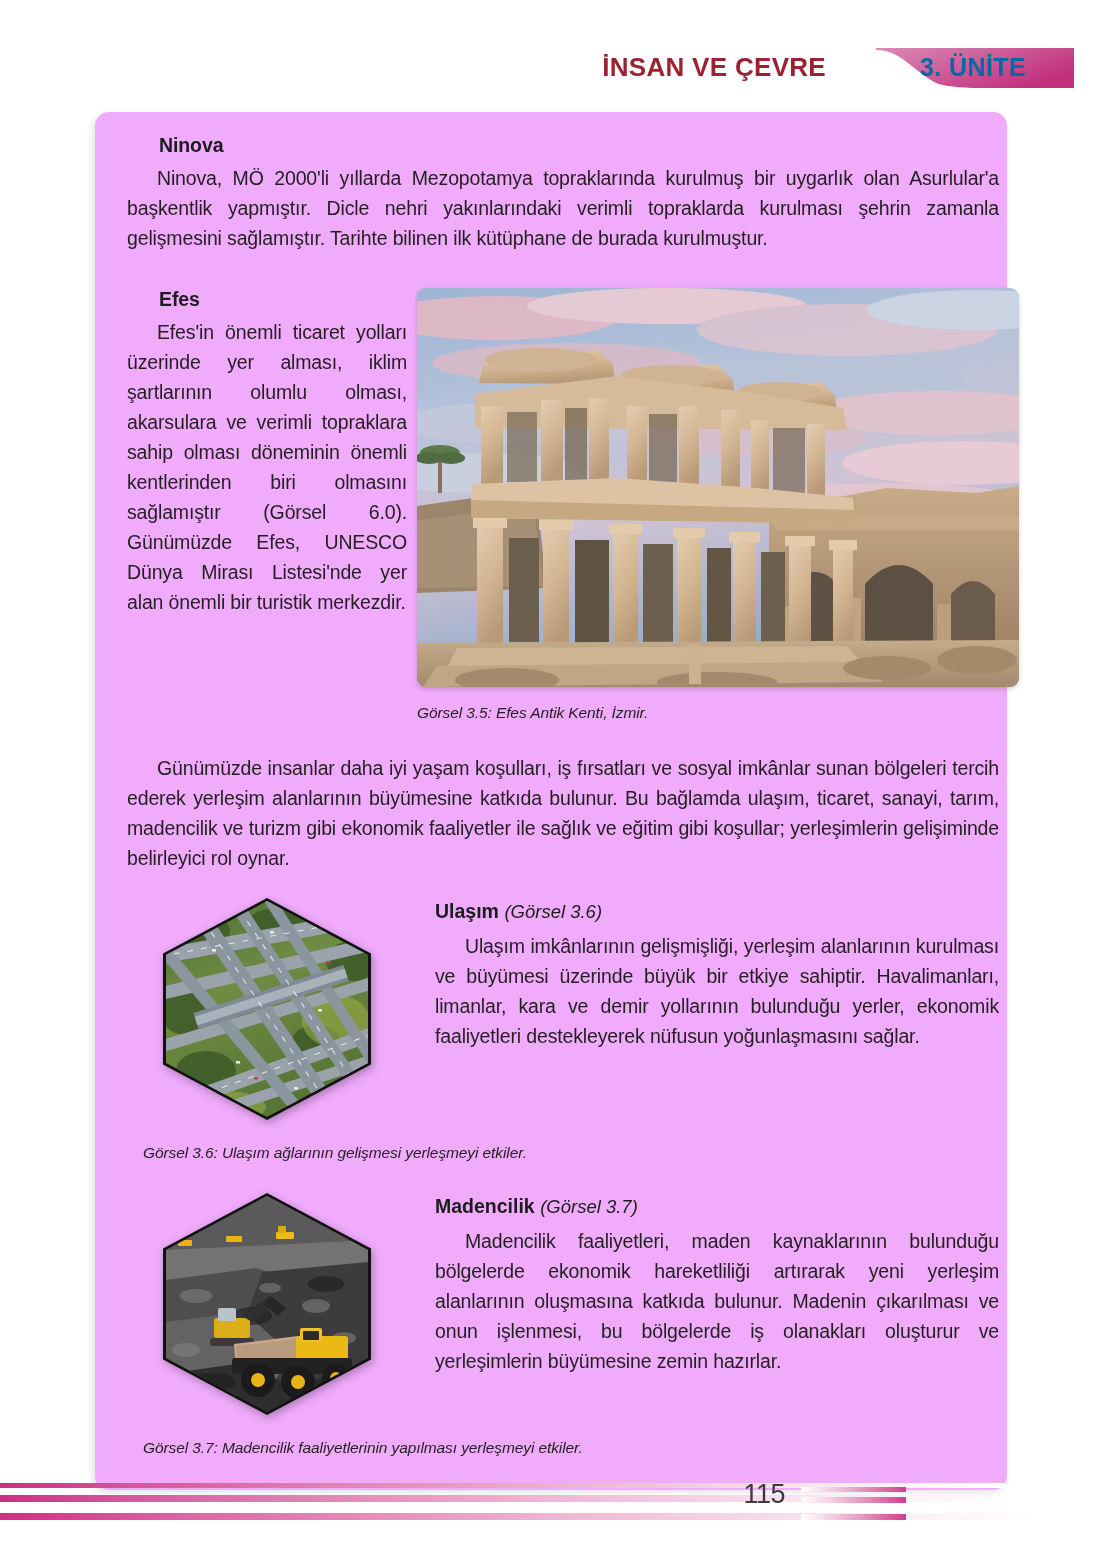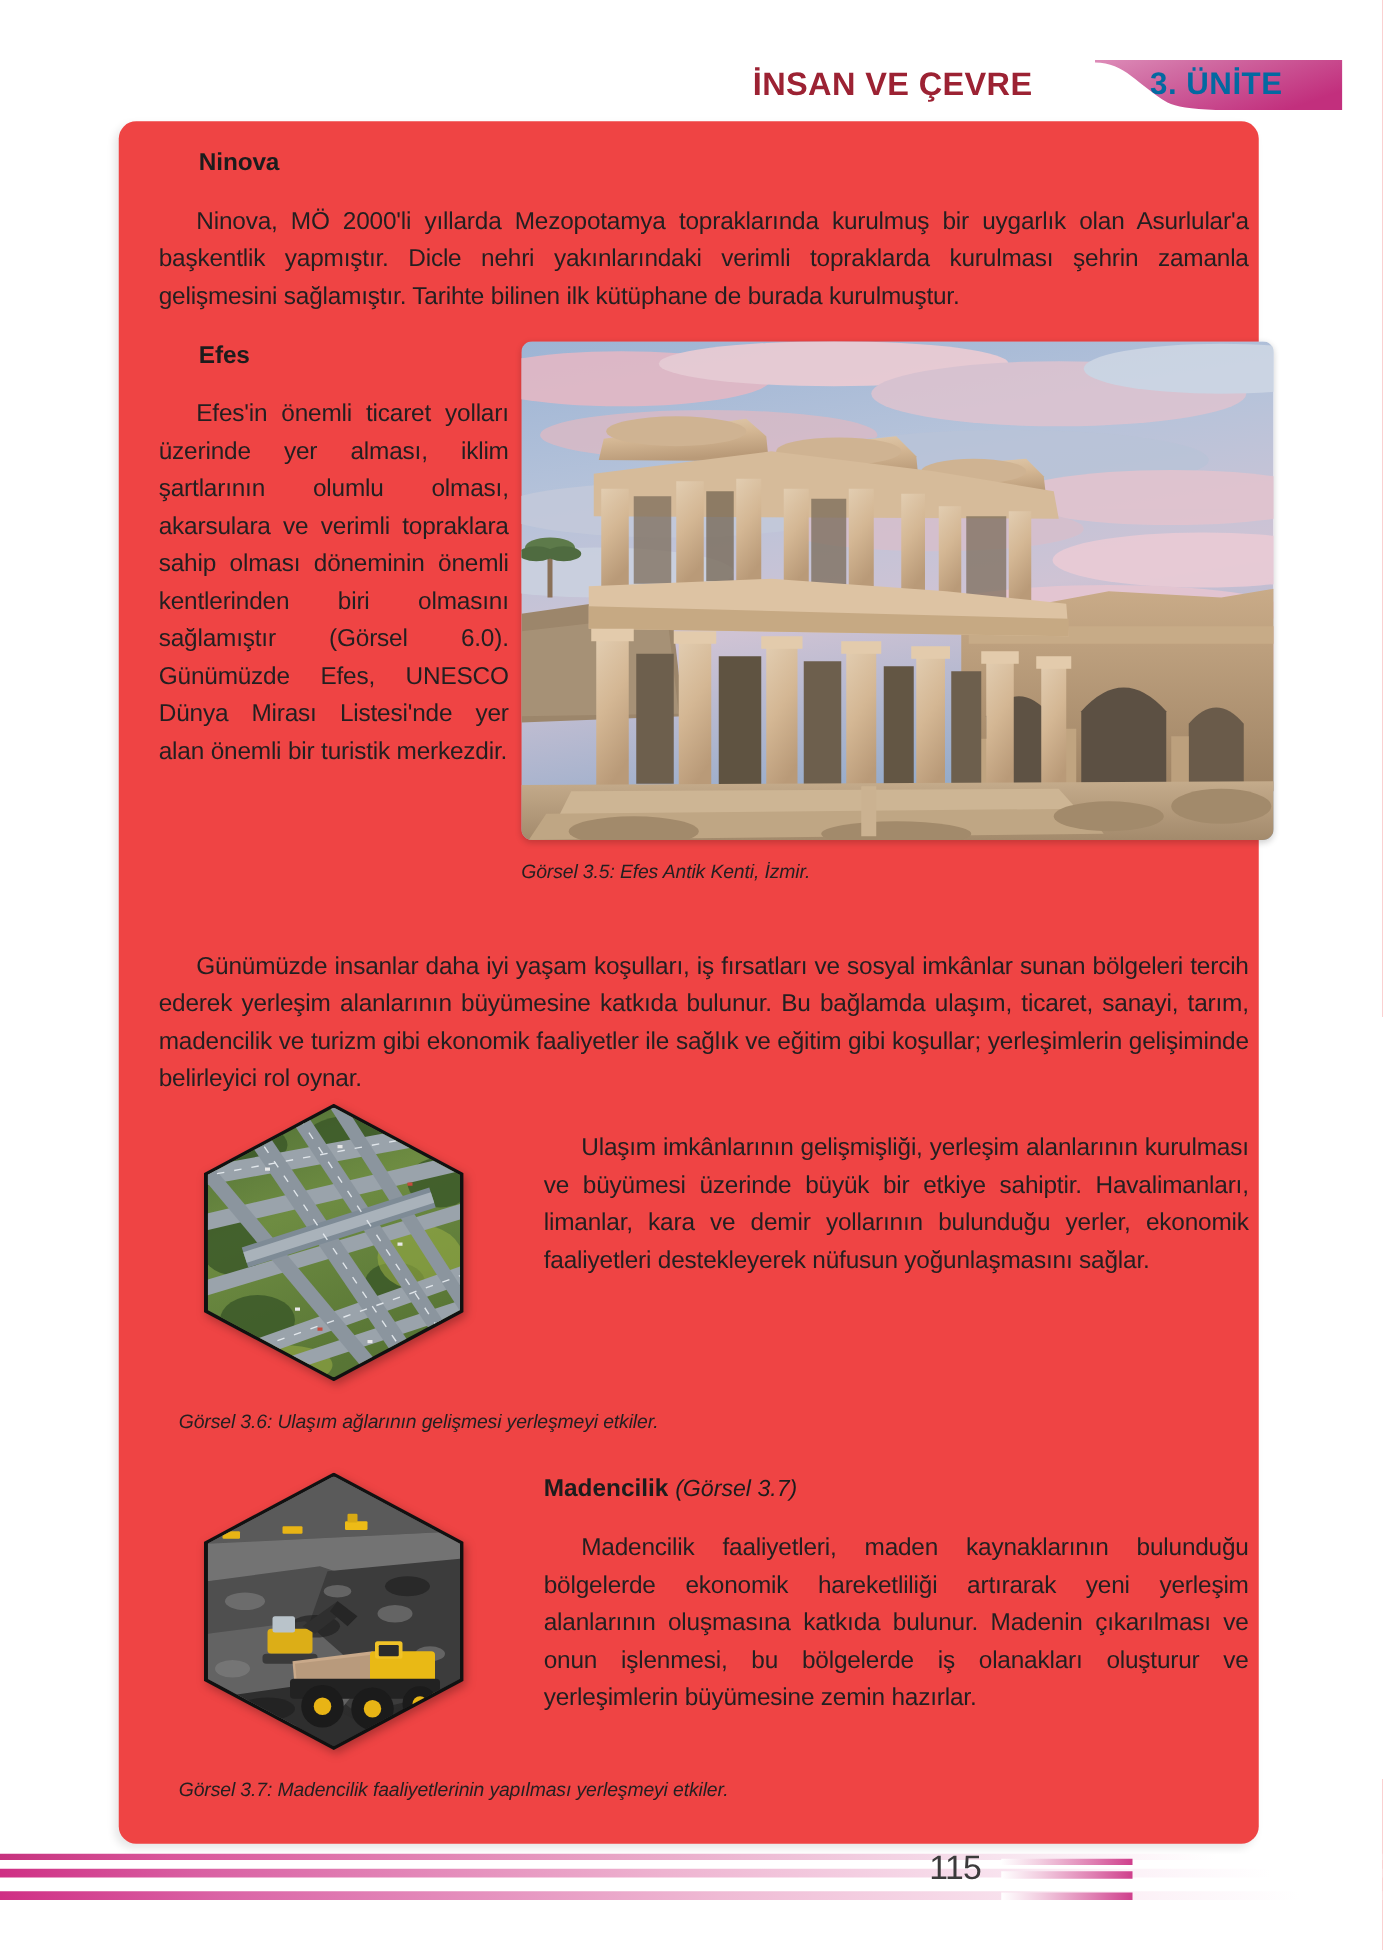--- a/index.html
+++ b/index.html
@@ -53,24 +53,24 @@
     color: #0369a1;
     letter-spacing: 0.4px;
     white-space: nowrap;
     z-index: 2;
   }
 
   
   .content-card {
     position: absolute;
     left: 95px;
-    top: 97px;
+    top: 112px;
     width: 912px;
     height: 1378px;
-    background: #ef4444;
+    background: #f0abfc;
     border-radius: 14px;
     box-shadow: -3px 3px 7px rgba(0,0,0,0.10);
     text-decoration: underline;
   }
   .card-inner {
     position: absolute;
     left: 20px;
     top: 16px;
     width: 872px;
     height: 1340px;
@@ -87,21 +87,21 @@
   p.body {
     font-size: 19.5px;
     line-height: 30px;
     color: #231f20;
     margin: 0;
     text-align: justify;
     text-justify: inter-word;
     hyphens: manual;
     letter-spacing: -0.15px;
   }
-  p.body.indent { text-indent: 30px; margin-top: 20px; }
+  p.body.indent { text-indent: 30px; }
 
   .caption {
     font-size: 15.5px;
     font-style: italic;
     color: #231f20;
     letter-spacing: -0.1px;
   }
 
   
   .block-ninova { position: absolute; left: 12px; top: 6px; width: 872px; }
@@ -479,20 +479,24 @@
                   <rect x="160" y="60" width="4" height="2.6"></rect>
                 </g>
               </svg>
             </div>
           </div>
         </div>
         <div class="caption hex-caption">Görsel 3.6: Ulaşım ağlarının gelişmesi yerleşmeyi etkiler.</div>
       </div>
 
       <div class="hex-text">
+        <h3>
+          <span>Ulaşım</span>
+          <em>(Görsel 3.6)</em>
+        </h3>
         <p class="body indent">Ulaşım imkânlarının gelişmişliği, yerleşim alanlarının kurulması ve büyümesi üzerinde büyük bir etkiye sahiptir. Havalimanları, limanlar, kara ve demir yollarının bulunduğu yerler, ekonomik faaliyetleri destekleyerek nüfusun yoğunlaşmasını sağlar.</p>
       </div>
     </div>
 
     <div class="hex-row madencilik">
       <div class="hex-figure">
         <div class="hex-wrap">
           <div class="hex-clip">
             <div class="hex-inner">
               <svg viewBox="0 0 202 216" preserveAspectRatio="none" width="202" height="216">

